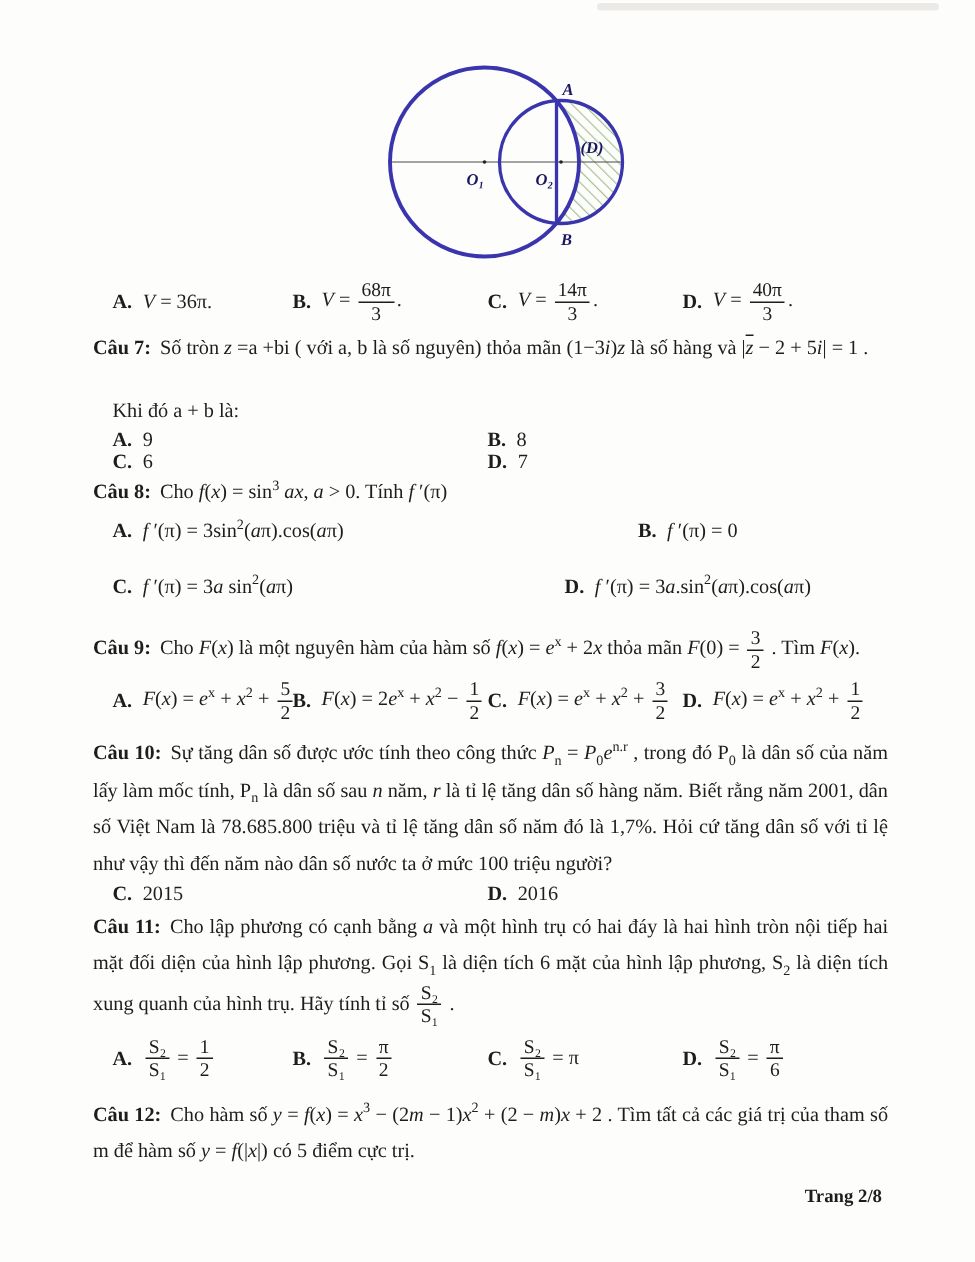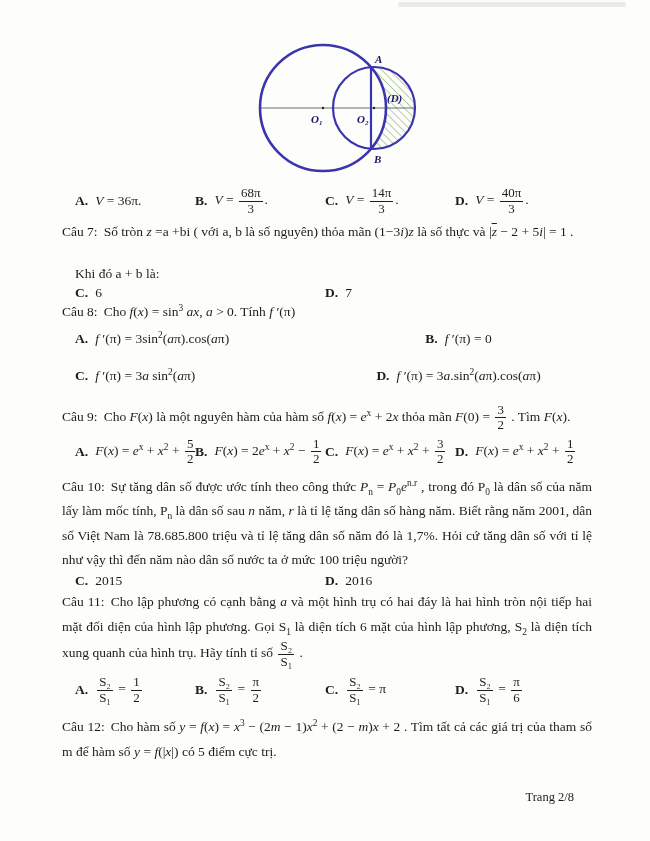--- a/index.html
+++ b/index.html
@@ -6,21 +6,21 @@
   body{
     width:650px;height:841px;position:relative;overflow:hidden;
     background:#fdfdfc;color:#1e1d1c;
     font-family:"Liberation Serif", serif;font-size:13.5px;
   }
   .page{padding:28px 58px 0 62px;}
   .smudge{position:absolute;top:2px;left:398px;width:228px;height:5px;background:#eceae6;border-radius:3px;}
   .fig-wrap{margin:2px 0 0 178px;width:200px;height:150px;}
   svg text{font-family:"Liberation Serif",serif;font-style:italic;font-weight:bold;font-size:11px;}
   .q{margin:0;line-height:24.5px;text-align:justify;}
-  .ql{font-weight:400;margin-right:6px;white-space:nowrap;}
+  .ql{font-weight:700;margin-right:6px;white-space:nowrap;}
   .follow{margin:21px 0 3px;padding-left:13px;line-height:16px;}
   .row4{display:flex;align-items:center;padding-left:13px;}
   .row4 .o1{width:120px;}
   .row4 .o2{width:130px;}
   .row4 .o3{width:130px;}
   .row4 .o4{flex:1;}
   .row2{display:flex;padding-left:13px;line-height:15.5px;margin:0;}
   .row2 .c1{width:250px;}
   .row2 .c2{flex:1;}
   .optrow{display:flex;padding-left:13px;margin:18px 0;line-height:19px;}
@@ -30,21 +30,21 @@
   .ol{font-weight:700;margin-right:7px;}
   .it{font-style:italic;}
   .sup{vertical-align:super;font-size:0.7em;line-height:0;}
   .subs{vertical-align:sub;font-size:0.7em;line-height:0;}
   .ov{text-decoration:overline;font-style:italic;}
   .frac{display:inline-flex;flex-direction:column;text-align:center;vertical-align:middle;line-height:1.12;margin:0 2px;font-size:0.96em;}
   .frac .fn{border-bottom:1px solid #1e1d1c;padding:0 2px;}
   .frac .fd{padding:0 2px;}
   .mt2{margin-top:2px;} .mt4{margin-top:4px;} .mt6{margin-top:6px;} .mt8{margin-top:8px;}
   .minh34{min-height:34px;}
-  .footer{position:absolute;top:790px;right:76px;font-weight:400;font-size:12.5px;}
+  .footer{position:absolute;top:790px;right:62px;font-weight:700;font-size:12.5px;}
 </style>
 </head>
 <body>
 
 <div class="smudge"></div>
 
 <div class="page">
 
   <div class="fig-wrap">
     <svg width="200" height="150" viewBox="0 0 200 150">
@@ -90,22 +90,26 @@
     <div class="opt o4">
         <span class="ol">D.</span>
         <span><span class="it">V</span><span> = </span><span class="frac">
             <span class="fn">40π</span>
             <span class="fd">3</span>
           </span><span>.</span></span>
       </div>
   </div>
 
   <section>
-    <p class="q mt4"><b class="ql">Câu 7:</b><span><span>Số tròn </span><span class="it">z</span><span> =a +bi ( với a, b là số nguyên) thỏa mãn </span><span>(1−3</span><span class="it">i</span><span>)</span><span class="it">z</span><span> là số thực và </span><span>|</span><span class="ov">z</span><span> − 2 + 5</span><span class="it">i</span><span>| = 1 .</span></span></p>
+    <p class="q mt4"><b class="ql">Câu 7:</b><span><span>Số tròn </span><span class="it">z</span><span> =a +bi ( với a, b là số nguyên) thỏa mãn </span><span>(1−3</span><span class="it">i</span><span>)</span><span class="it">z</span><span> là số hàng và </span><span>|</span><span class="ov">z</span><span> − 2 + 5</span><span class="it">i</span><span>| = 1 .</span></span></p>
     <p class="follow">Khi đó a + b là:</p>
+    <div class="row2">
+      <div class="c1"><span class="ol">A.</span><span>9</span></div>
+      <div class="c2"><span class="ol">B.</span><span>8</span></div>
+    </div>
     <div class="row2">
       <div class="c1"><span class="ol">C.</span><span>6</span></div>
       <div class="c2"><span class="ol">D.</span><span>7</span></div>
     </div>
   </section>
 
   <section>
     <p class="q"><b class="ql">Câu 8:</b><span><span>Cho </span><span class="it">f</span><span>(</span><span class="it">x</span><span>) = sin</span><span class="sup">3</span><span> </span><span class="it">ax</span><span>, </span><span class="it">a</span><span> &gt; 0. Tính </span><span class="it">f</span><span> ′(π)</span></span></p>
     <div class="optrow mt4">
       <div class="c1"><span class="ol">A.</span><span><span class="it">f</span><span> ′(π) = 3sin</span><span class="sup">2</span><span>(</span><span class="it">a</span><span>π).cos(</span><span class="it">a</span><span>π)</span></span></div>

